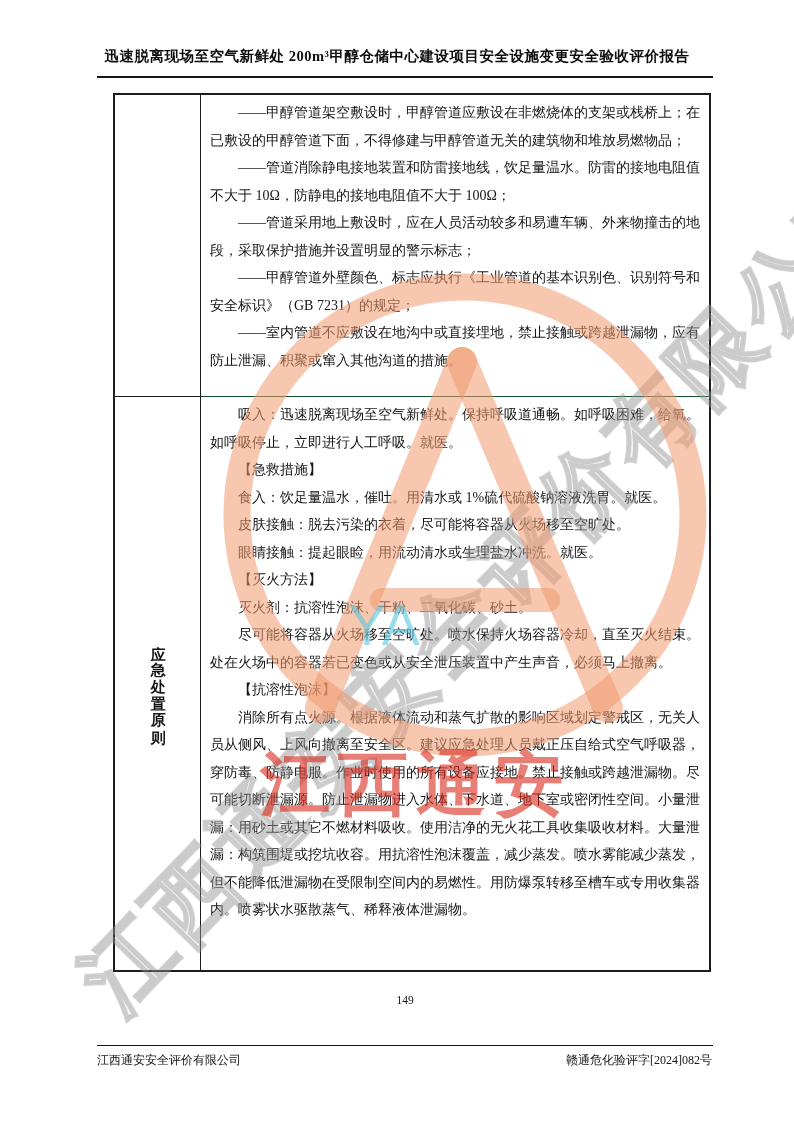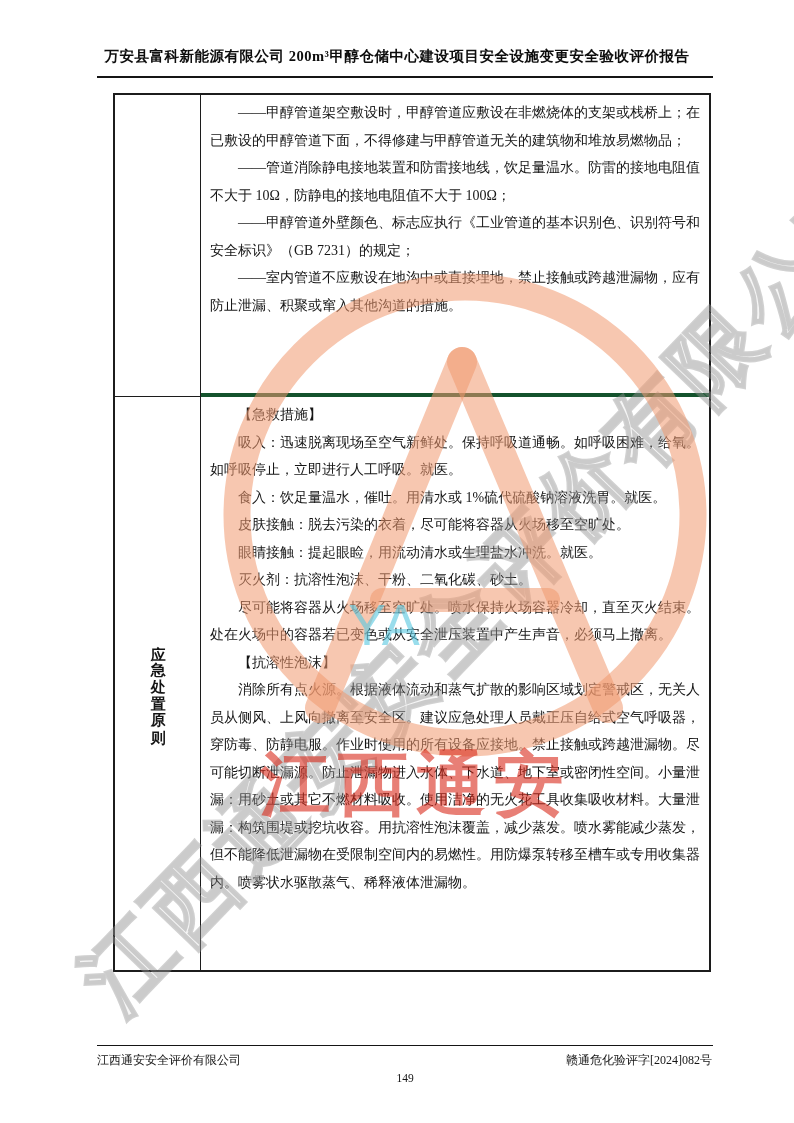--- a/index.html
+++ b/index.html
@@ -24,39 +24,39 @@
   
   .doc-table {
     position:absolute; left:113px; top:93px; width:598px; height:879px;
     border:2px solid #1c1c1c;
     display:grid;
     grid-template-columns:86px 1fr;
     grid-template-rows:302px 1fr;
   }
   .cell { font-size:14px; line-height:27.5px; color:#151515; }
   .cell-label-empty { border-right:1px solid #1c1c1c; border-bottom:1px solid #1c1c1c; }
-  .cell-body-top { border-bottom:4px solid #14532d; padding:4px 9px 0 9px; }
+  .cell-body-top { border-bottom:1px solid #14532d; padding:4px 9px 0 9px; }
   .cell-label {
     border-right:1px solid #1c1c1c;
     display:flex; align-items:center; justify-content:center;
   }
   .vertical-label {
     writing-mode:vertical-rl; text-orientation:upright;
     font-size:15px; font-weight:bold; letter-spacing:17px; color:#141414;
   }
   .cell-body-bottom { padding:4px 9px 0 9px; }
   .cell p { text-indent:2em; text-align:justify; }
 
   
   .footer-rule {
     position:absolute; top:1045px; left:97px; width:616px;
     border-top:1.5px solid #151515;
   }
   .footer-left  { position:absolute; top:1052px; left:97px;  font-size:12px; color:#141414; }
-  .footer-page  { position:absolute; top:1072px; left:97px; width:616px; text-align:center; font-size:11.5px; color:#141414; }
+  .footer-page  { position:absolute; top:994px; left:97px; width:616px; text-align:center; font-size:11.5px; color:#141414; }
   .footer-right { position:absolute; top:1052px; right:82px; font-size:12px; color:#141414;margin-left:28px; }
 
   
   .watermark { position:absolute; inset:0; pointer-events:none; z-index:5; }
   .wm-diagonal {
     position:absolute; left:55px; top:955px; width:1500px;
     transform:rotate(-46deg); transform-origin:0 0;
     font-size:88px; font-weight:bold; letter-spacing:6px; white-space:nowrap;
     color:rgba(160,160,160,0.10);
     -webkit-text-stroke:2.5px rgba(145,145,145,0.42);
@@ -73,40 +73,42 @@
     font-size:57px; font-weight:normal; letter-spacing:0px;
     color:rgba(90,200,224,0.62);
     font-family:"Liberation Sans","DejaVu Sans",sans-serif;
   }
 </style>
 </head>
 <body>
 
 <div class="page">
 
-  <div class="header-title">万安县富科新能源有限公司 200m³甲醇仓储中心建设项目安全设施变更安全验收评价报告</div>
+  <div class="header-title">迅速脱离现场至空气新鲜处 200m³甲醇仓储中心建设项目安全设施变更安全验收评价报告</div>
   <div class="header-rule"></div>
 
   <div class="doc-table">
     <div class="cell cell-label-empty"></div>
     <div class="cell cell-body-top">
       <p>——甲醇管道架空敷设时，甲醇管道应敷设在非燃烧体的支架或栈桥上；在已敷设的甲醇管道下面，不得修建与甲醇管道无关的建筑物和堆放易燃物品；</p>
       <p>——管道消除静电接地装置和防雷接地线，饮足量温水。防雷的接地电阻值不大于 10Ω，防静电的接地电阻值不大于 100Ω；</p>
+      <p>——管道采用地上敷设时，应在人员活动较多和易遭车辆、外来物撞击的地段，采取保护措施并设置明显的警示标志；</p>
       <p>——甲醇管道外壁颜色、标志应执行《工业管道的基本识别色、识别符号和安全标识》（GB 7231）的规定；</p>
       <p>——室内管道不应敷设在地沟中或直接埋地，禁止接触或跨越泄漏物，应有防止泄漏、积聚或窜入其他沟道的措施。</p>
     </div>
     <div class="cell cell-label">
       <div class="vertical-label">应急处置原则</div>
     </div>
     <div class="cell cell-body-bottom">
+      <p>吸入：迅速脱离现场至空气新鲜处。保持呼吸道通畅。如呼吸困难，给氧。如呼吸停止，立即进行人工呼吸。就医。</p>
       <p>【急救措施】</p>
-      <p>吸入：迅速脱离现场至空气新鲜处。保持呼吸道通畅。如呼吸困难，给氧。如呼吸停止，立即进行人工呼吸。就医。</p>
       <p>食入：饮足量温水，催吐。用清水或 1%硫代硫酸钠溶液洗胃。就医。</p>
       <p>皮肤接触：脱去污染的衣着，尽可能将容器从火场移至空旷处。</p>
       <p>眼睛接触：提起眼睑，用流动清水或生理盐水冲洗。就医。</p>
+      <p>【灭火方法】</p>
       <p>灭火剂：抗溶性泡沫、干粉、二氧化碳、砂土。</p>
       <p>尽可能将容器从火场移至空旷处。喷水保持火场容器冷却，直至灭火结束。处在火场中的容器若已变色或从安全泄压装置中产生声音，必须马上撤离。</p>
       <p>【抗溶性泡沫】</p>
       <p>消除所有点火源。根据液体流动和蒸气扩散的影响区域划定警戒区，无关人员从侧风、上风向撤离至安全区。建议应急处理人员戴正压自给式空气呼吸器，穿防毒、防静电服。作业时使用的所有设备应接地。禁止接触或跨越泄漏物。尽可能切断泄漏源。防止泄漏物进入水体、下水道、地下室或密闭性空间。小量泄漏：用砂土或其它不燃材料吸收。使用洁净的无火花工具收集吸收材料。大量泄漏：构筑围堤或挖坑收容。用抗溶性泡沫覆盖，减少蒸发。喷水雾能减少蒸发，但不能降低泄漏物在受限制空间内的易燃性。用防爆泵转移至槽车或专用收集器内。喷雾状水驱散蒸气、稀释液体泄漏物。</p>
     </div>
   </div>
 
   <div class="footer-rule"></div>
   <div class="footer-left">江西通安安全评价有限公司</div>
   <div class="footer-page">149</div>

